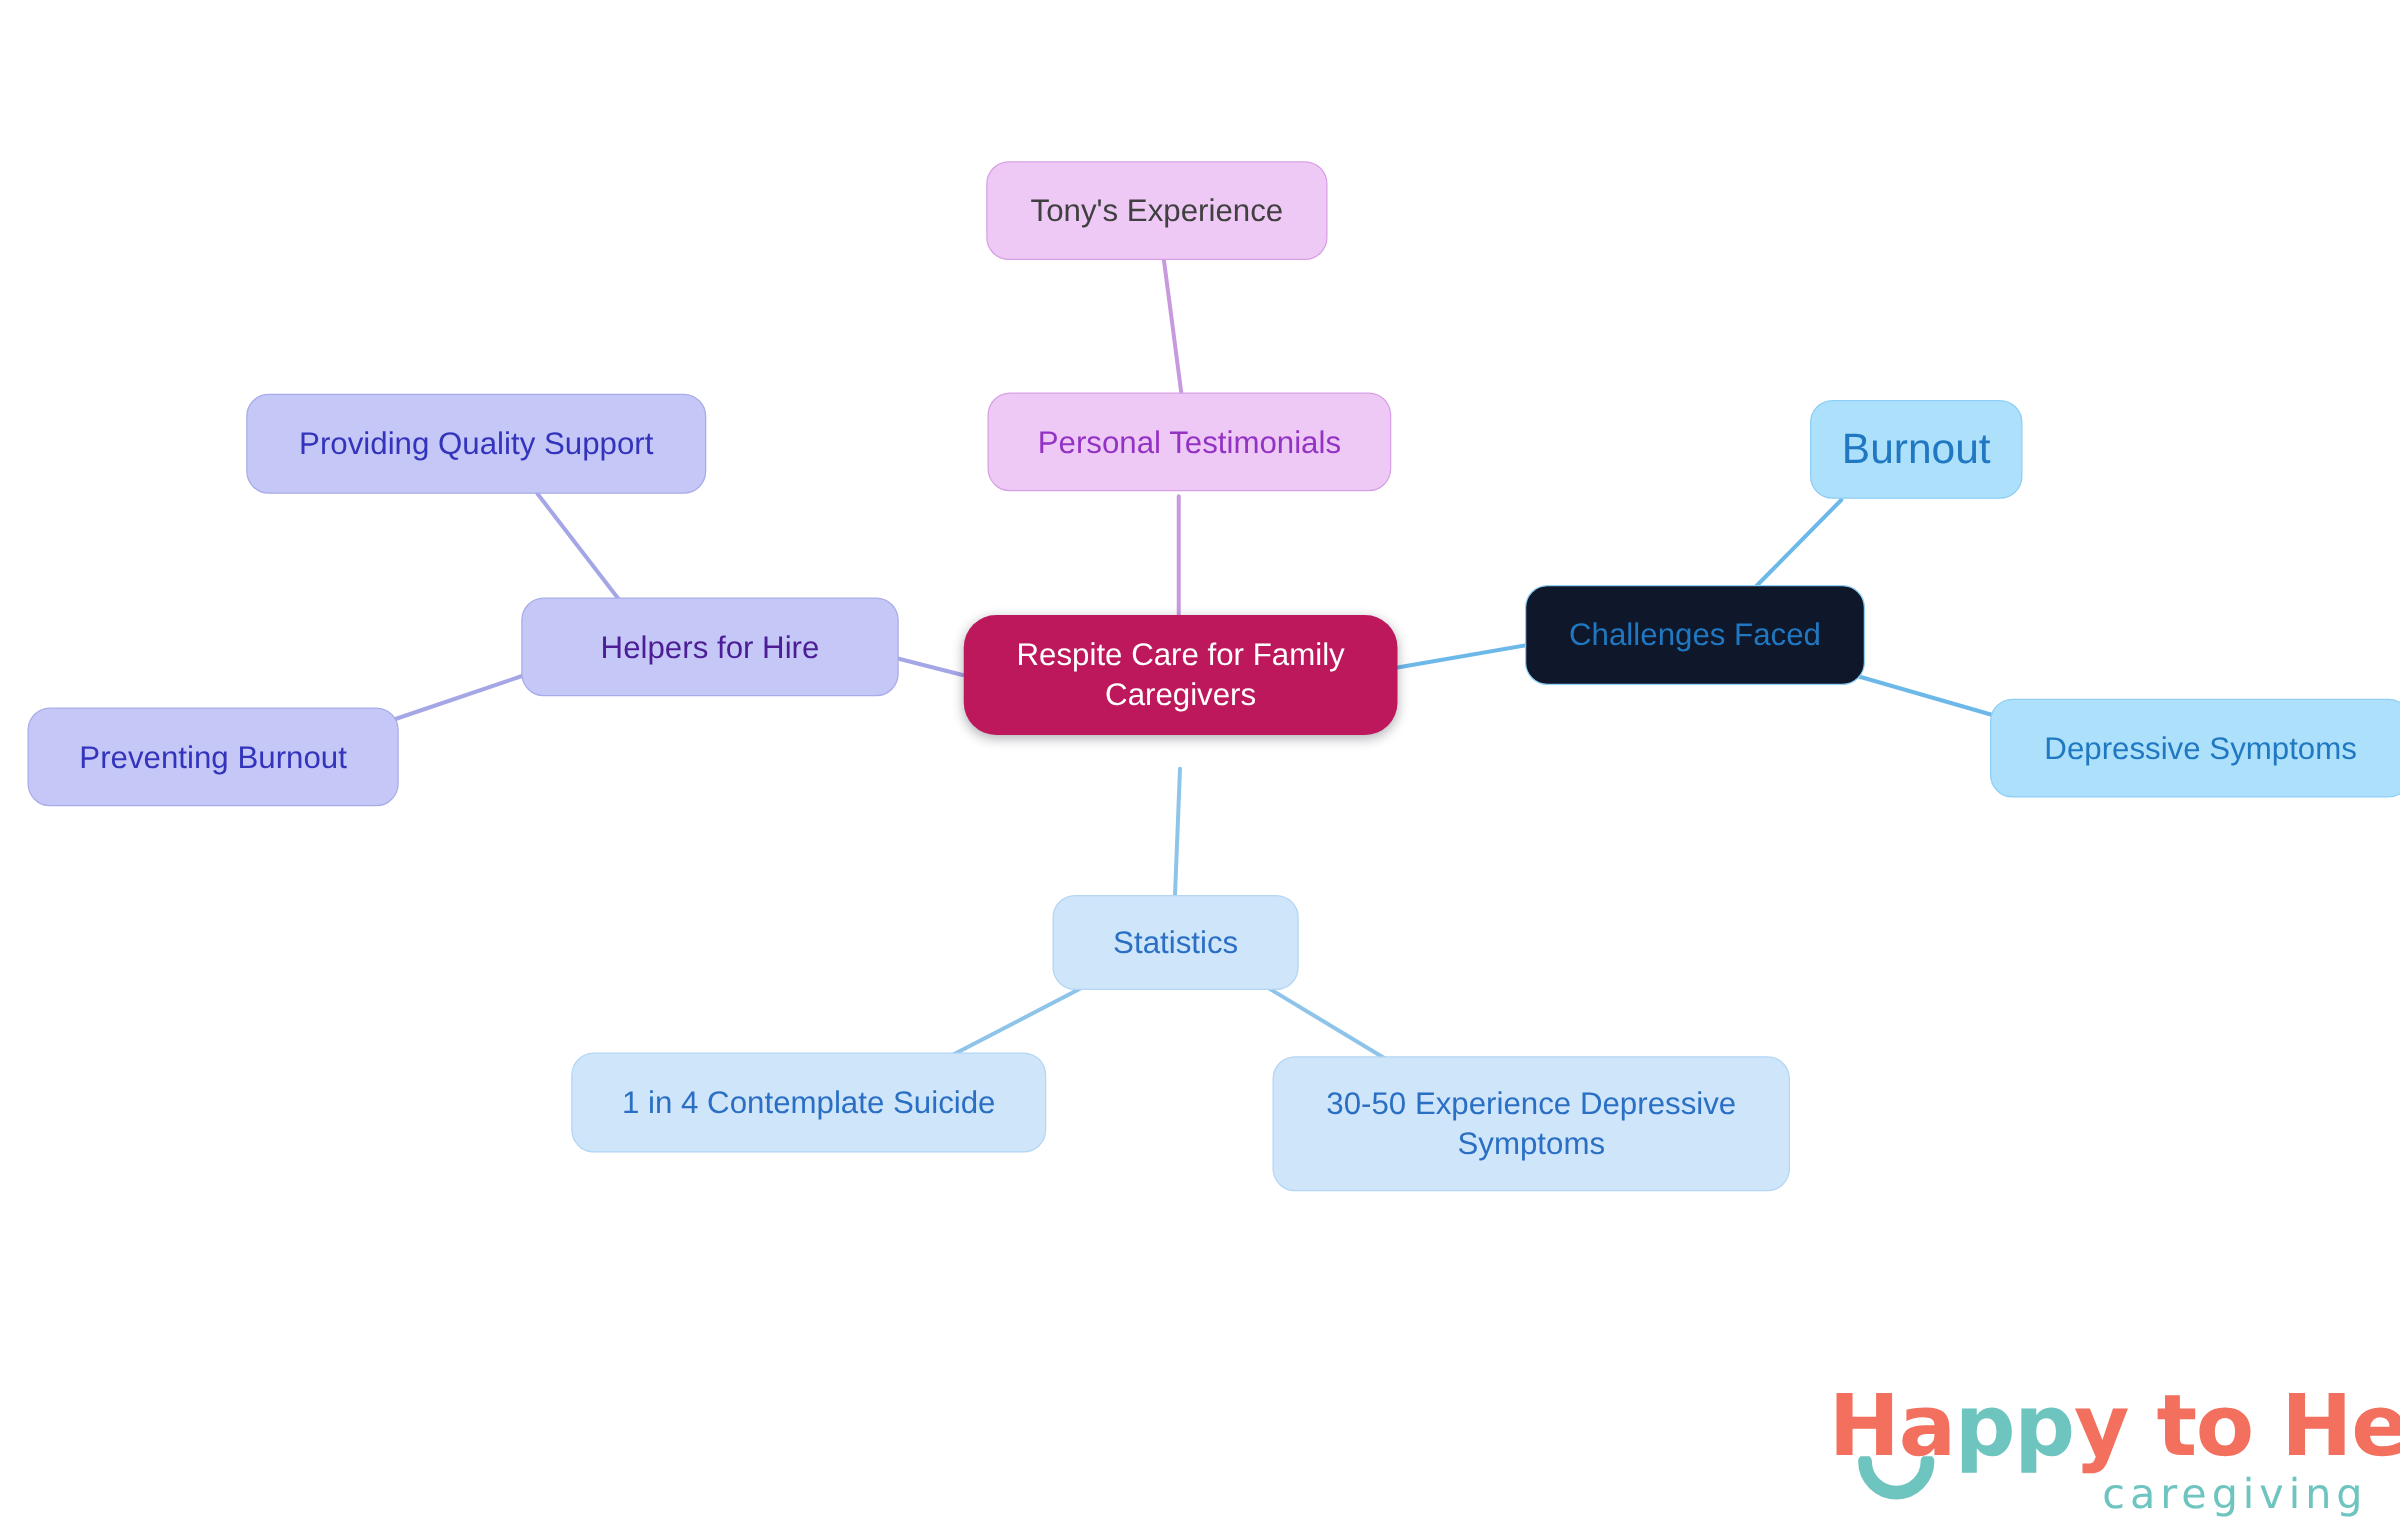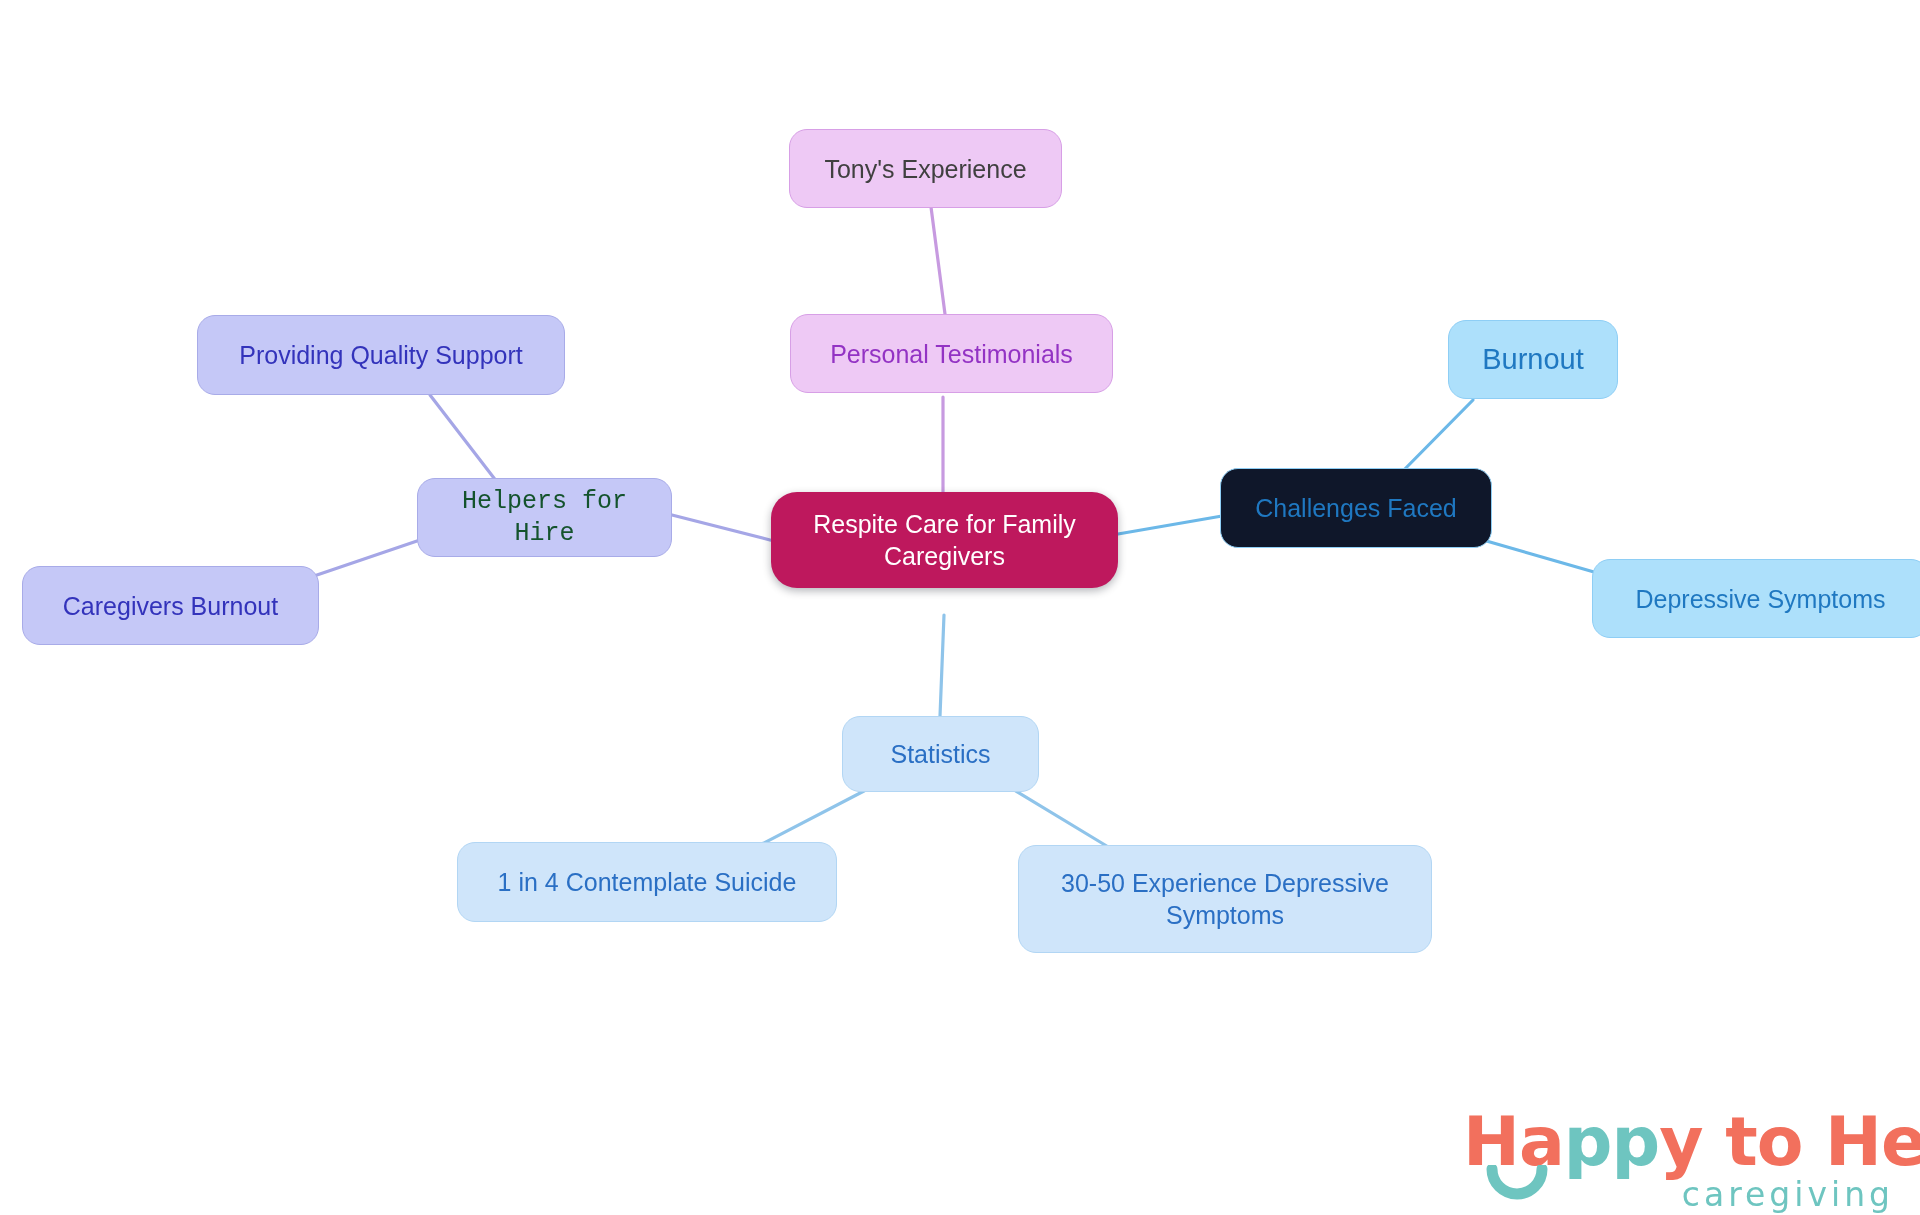--- a/index.html
+++ b/index.html
@@ -111,36 +111,36 @@
   <div class="node" style="left:790px;top:314px;width:323px;height:79px;font-size:25px;
               background:#eec9f5;border-color:#d79fe6;color:#9333c4;">
     <span class="node-label">Personal Testimonials</span>
   </div>
 
   <div class="node" style="left:197px;top:315px;width:368px;height:80px;font-size:25px;
               background:#c5c8f7;border-color:#a8abe8;color:#3333bb;">
     <span class="node-label">Providing Quality Support</span>
   </div>
 
-  <div class="node" style="left:417px;top:478px;width:255px;height:79px;font-size:25px;
-              background:#c5c8f7;border-color:#a8abe8;color:#14532d;font-family:Liberation Mono, monospace;">
+  <div class="node" style="left:417px;top:478px;width:302px;height:79px;font-size:25px;
+              background:#c5c8f7;border-color:#a8abe8;color:#4c1d95;">
     <span class="node-label">Helpers for Hire</span>
   </div>
 
   <div class="node" style="left:22px;top:566px;width:297px;height:79px;font-size:25px;
               background:#c5c8f7;border-color:#a8abe8;color:#3333bb;">
-    <span class="node-label">Caregivers Burnout</span>
+    <span class="node-label">Preventing Burnout</span>
   </div>
 
   <div class="node" style="left:1220px;top:468px;width:272px;height:80px;font-size:25px;
               background:#0f172a;border-color:#8ecef5;color:#1f78c1;">
     <span class="node-label">Challenges Faced</span>
   </div>
 
-  <div class="node" style="left:1448px;top:320px;width:170px;height:79px;font-size:29px;
+  <div class="node" style="left:1448px;top:320px;width:170px;height:79px;font-size:34px;
               background:#ade0fb;border-color:#8ecef5;color:#1f78c1;">
     <span class="node-label">Burnout</span>
   </div>
 
   <div class="node" style="left:1592px;top:559px;width:337px;height:79px;font-size:25px;
               background:#ade0fb;border-color:#8ecef5;color:#1f78c1;">
     <span class="node-label">Depressive Symptoms</span>
   </div>
 
   <div class="node" style="left:842px;top:716px;width:197px;height:76px;font-size:25px;

